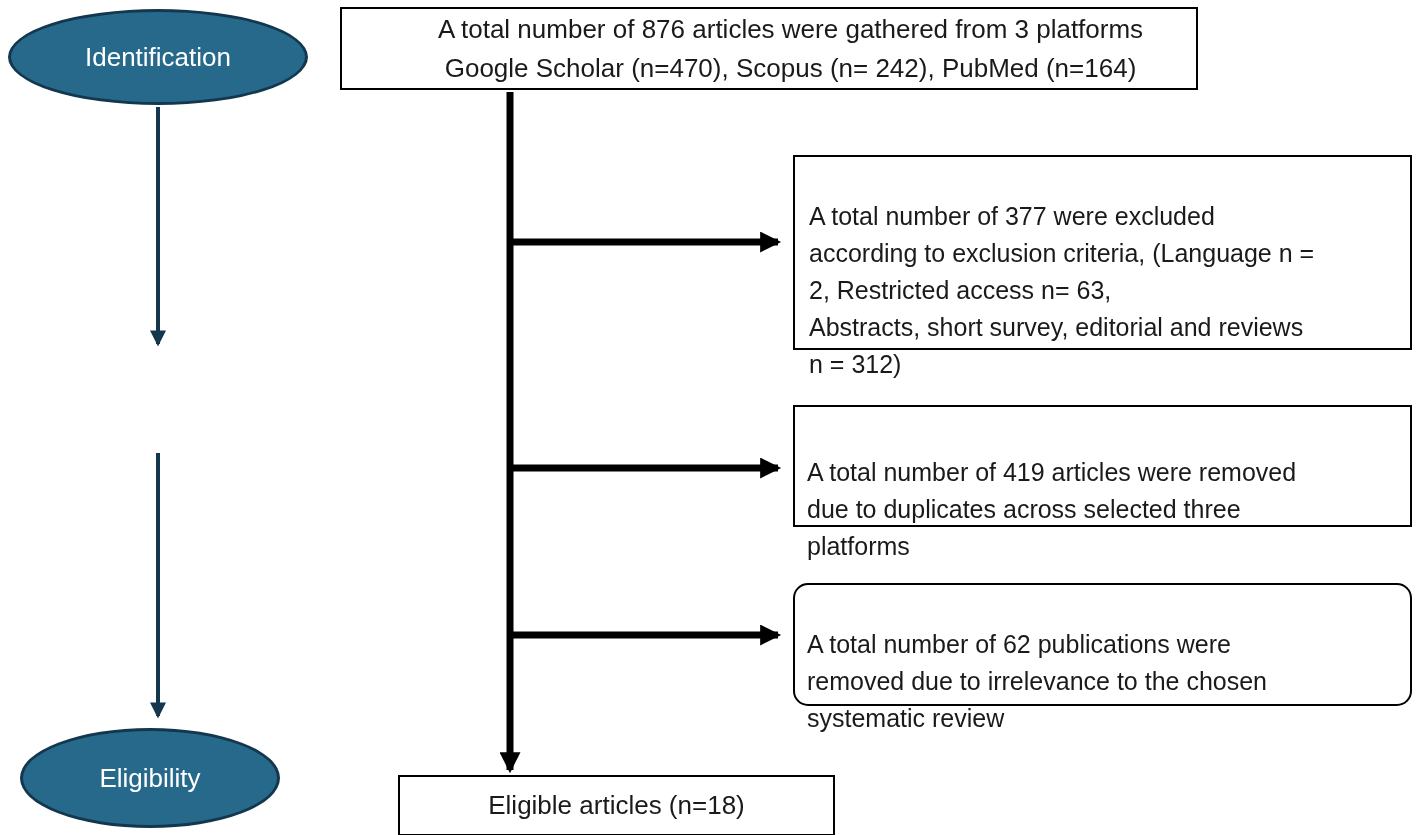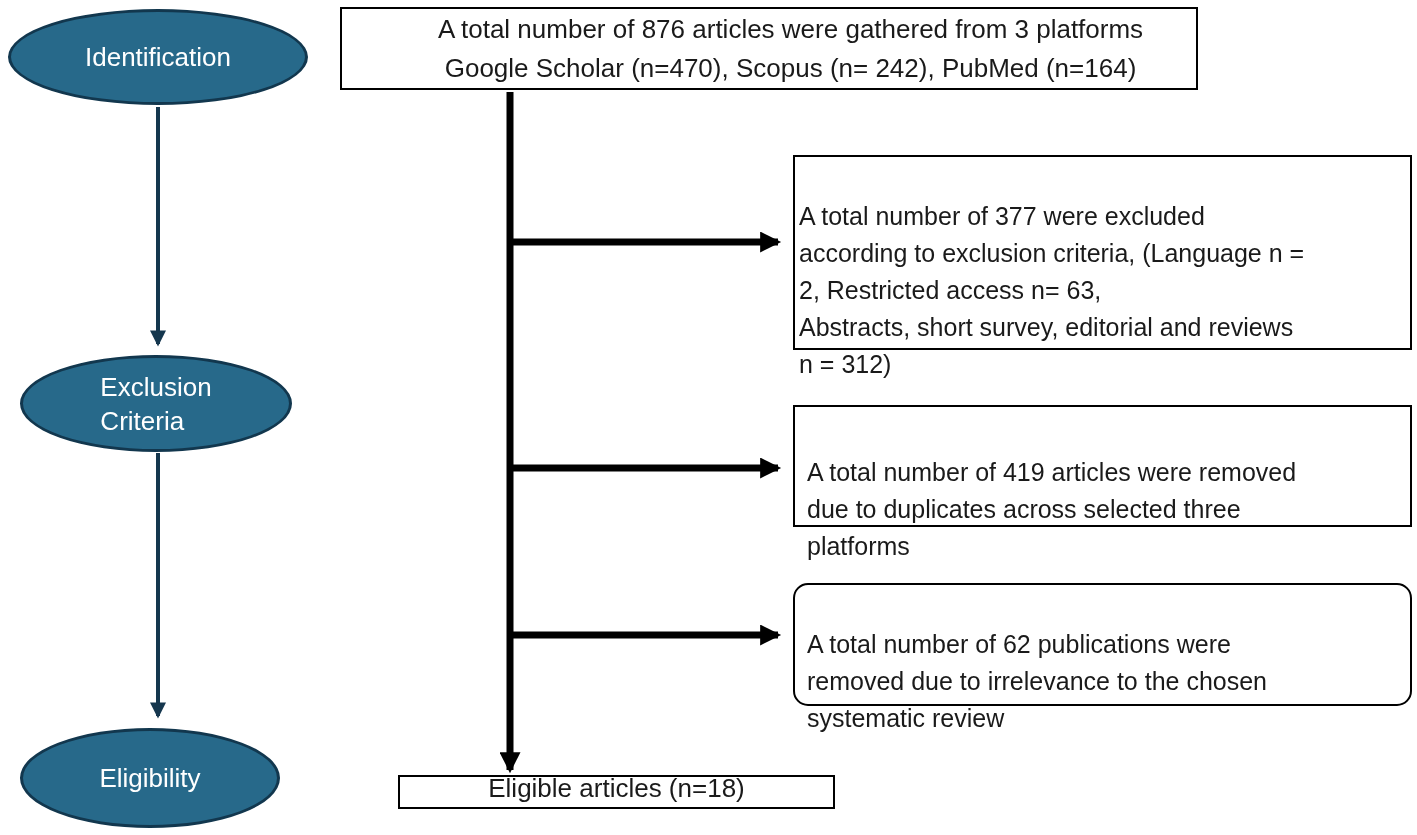--- a/index.html
+++ b/index.html
@@ -60,26 +60,26 @@
     font-size: 25px;
     line-height: 37px;
     white-space: pre-line;
   }
   #box-gathered {
     left: 340px; top: 7px; width: 858px; height: 83px;
     display: flex; align-items: center; justify-content: center;
     text-align: center;
     font-size: 26px; line-height: 39px; padding-left: 43px;
   }
-  #box-excluded   { left: 793px; top: 155px; width: 619px; height: 195px; padding: 4px 4px; }
+  #box-excluded   { left: 793px; top: 155px; width: 619px; height: 195px; padding: 4px 14px; }
   #box-duplicates { left: 793px; top: 405px; width: 619px; height: 122px; padding: 10px 12px; }
   #box-irrelevant { left: 793px; top: 583px; width: 619px; height: 123px; padding: 4px 12px; border-radius: 15px; }
   #box-eligible {
-    left: 398px; top: 775px; width: 437px; height: 34px;
-    display: flex; align-items: flex-end; justify-content: center;
+    left: 398px; top: 775px; width: 437px; height: 61px;
+    display: flex; align-items: center; justify-content: center;
     text-align: center;
     font-size: 26px;
   }
 </style>
 </head>
 <body>
 
 <div class="canvas">
 
   <svg class="connectors" viewBox="0 0 1417 835" xmlns="http://www.w3.org/2000/svg">
@@ -98,24 +98,20 @@
     <line class="line-black" x1="510" y1="92" x2="510" y2="770" marker-end="url(#mk-black)"></line>
     <line class="line-black" x1="508" y1="242" x2="778" y2="242" marker-end="url(#mk-black)"></line>
     <line class="line-black" x1="508" y1="468" x2="778" y2="468" marker-end="url(#mk-black)"></line>
     <line class="line-black" x1="508" y1="635" x2="778" y2="635" marker-end="url(#mk-black)"></line>
   </svg>
 
   <div class="stage" id="stage-identification">
     <span>Identification</span>
   </div>
 
-  <div class="stage" id="stage-exclusion">
-    <span>Exclusion
-Criteria</span>
-  </div>
 
   <div class="stage" id="stage-eligibility">
     <span>Eligibility</span>
   </div>
 
   <div class="box" id="box-gathered">
     <span>A total number of 876 articles were gathered from 3 platforms
 Google Scholar (n=470), Scopus (n= 242), PubMed (n=164)</span>
   </div>
 

